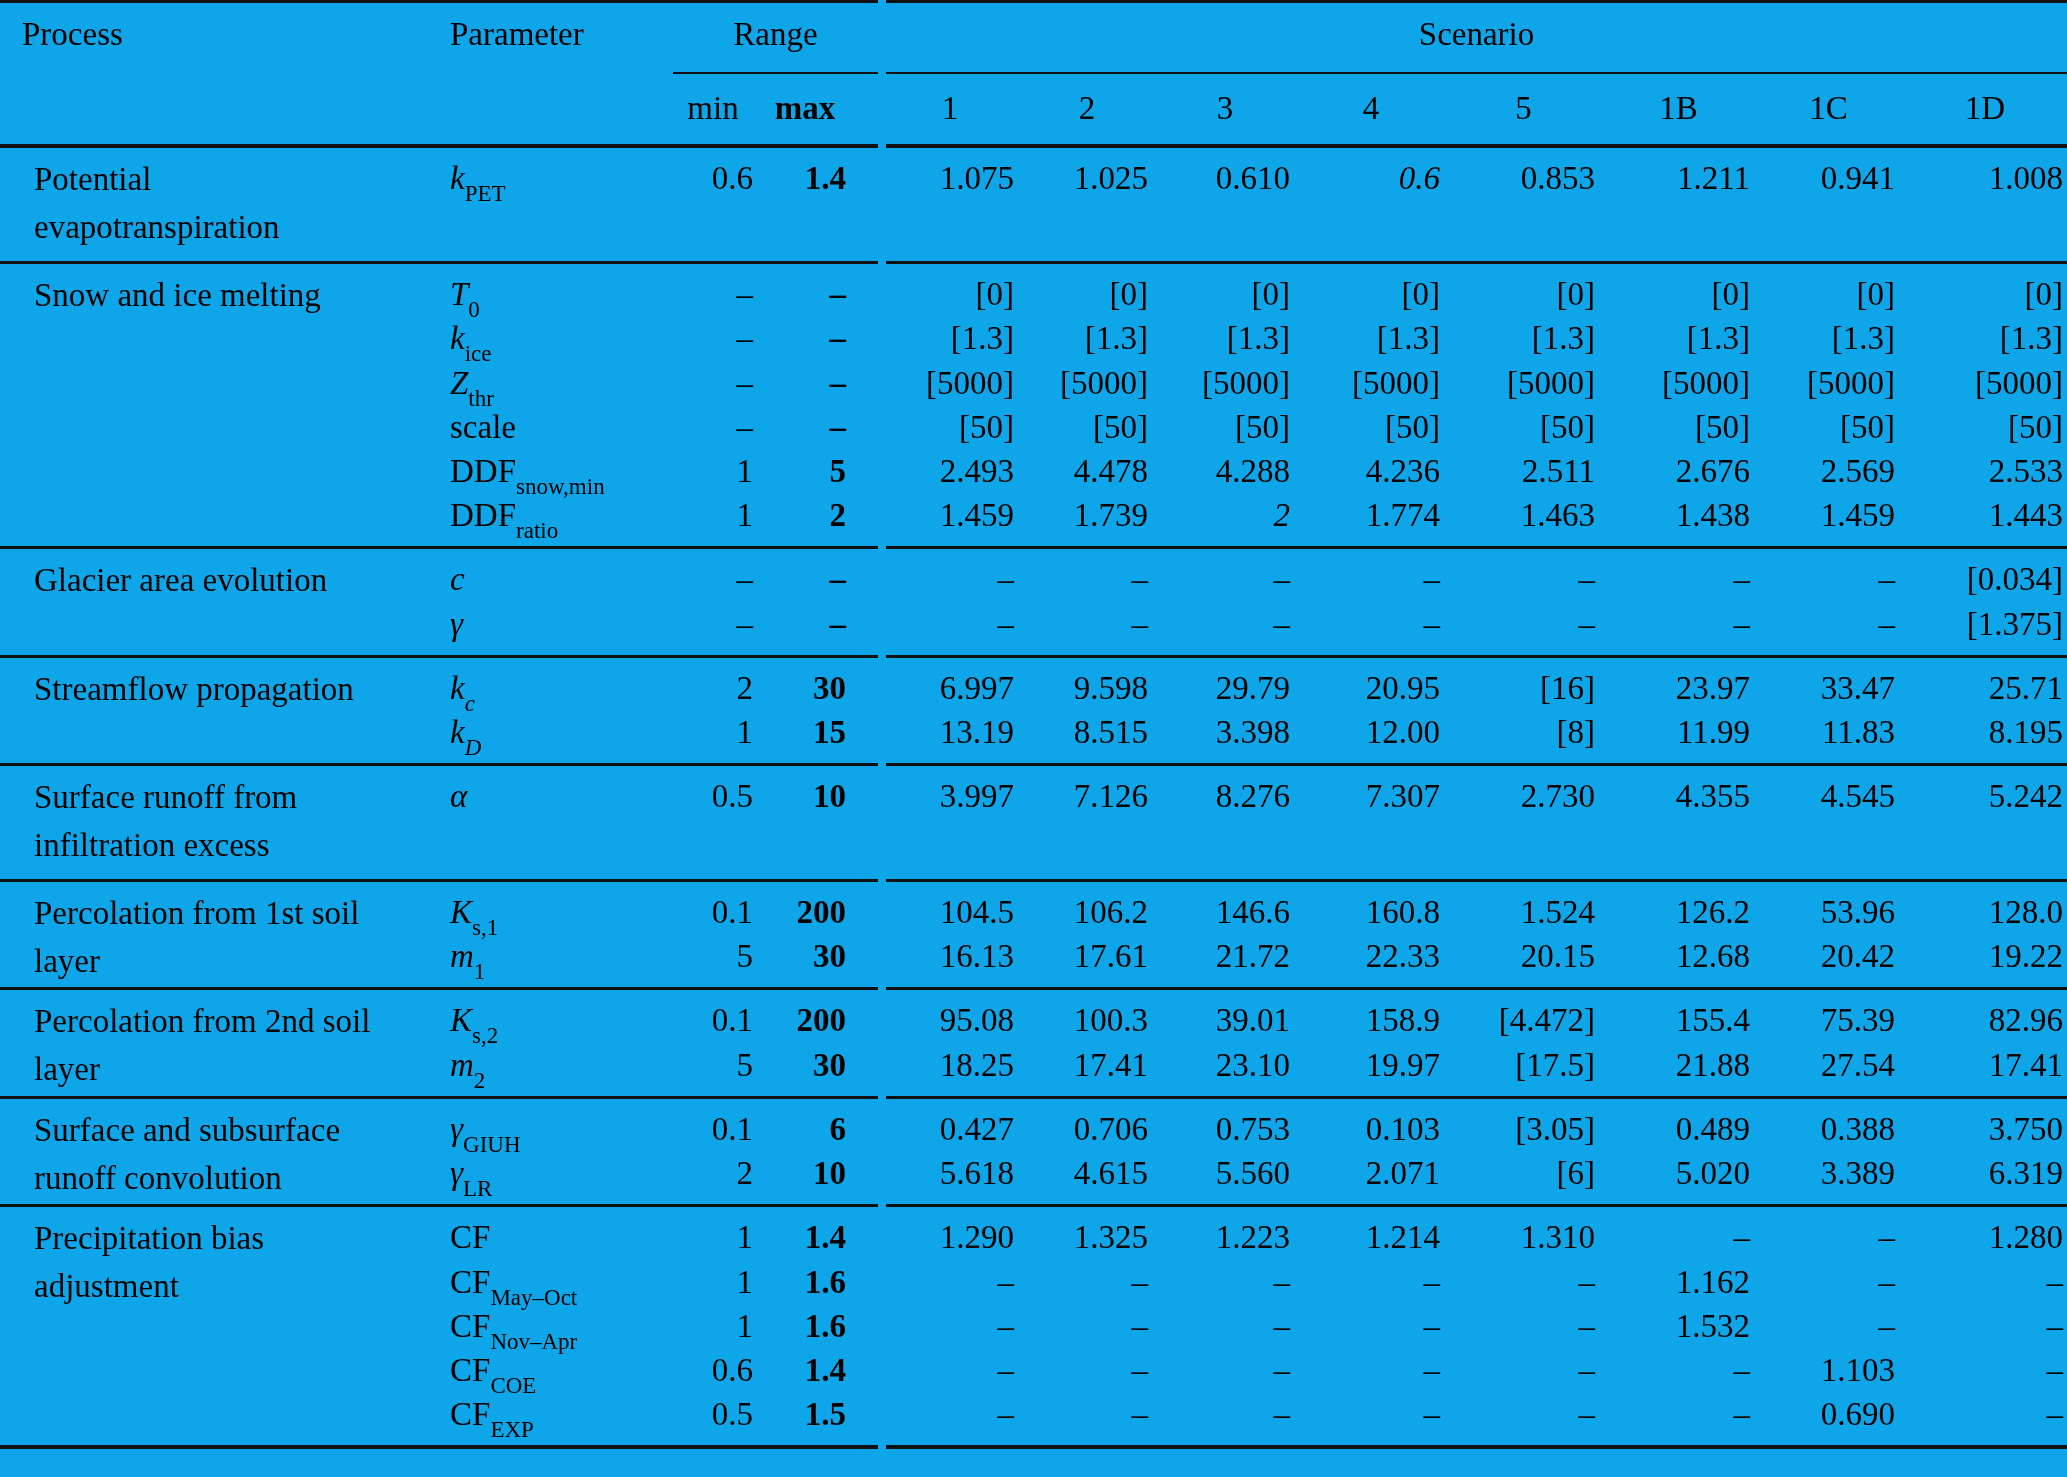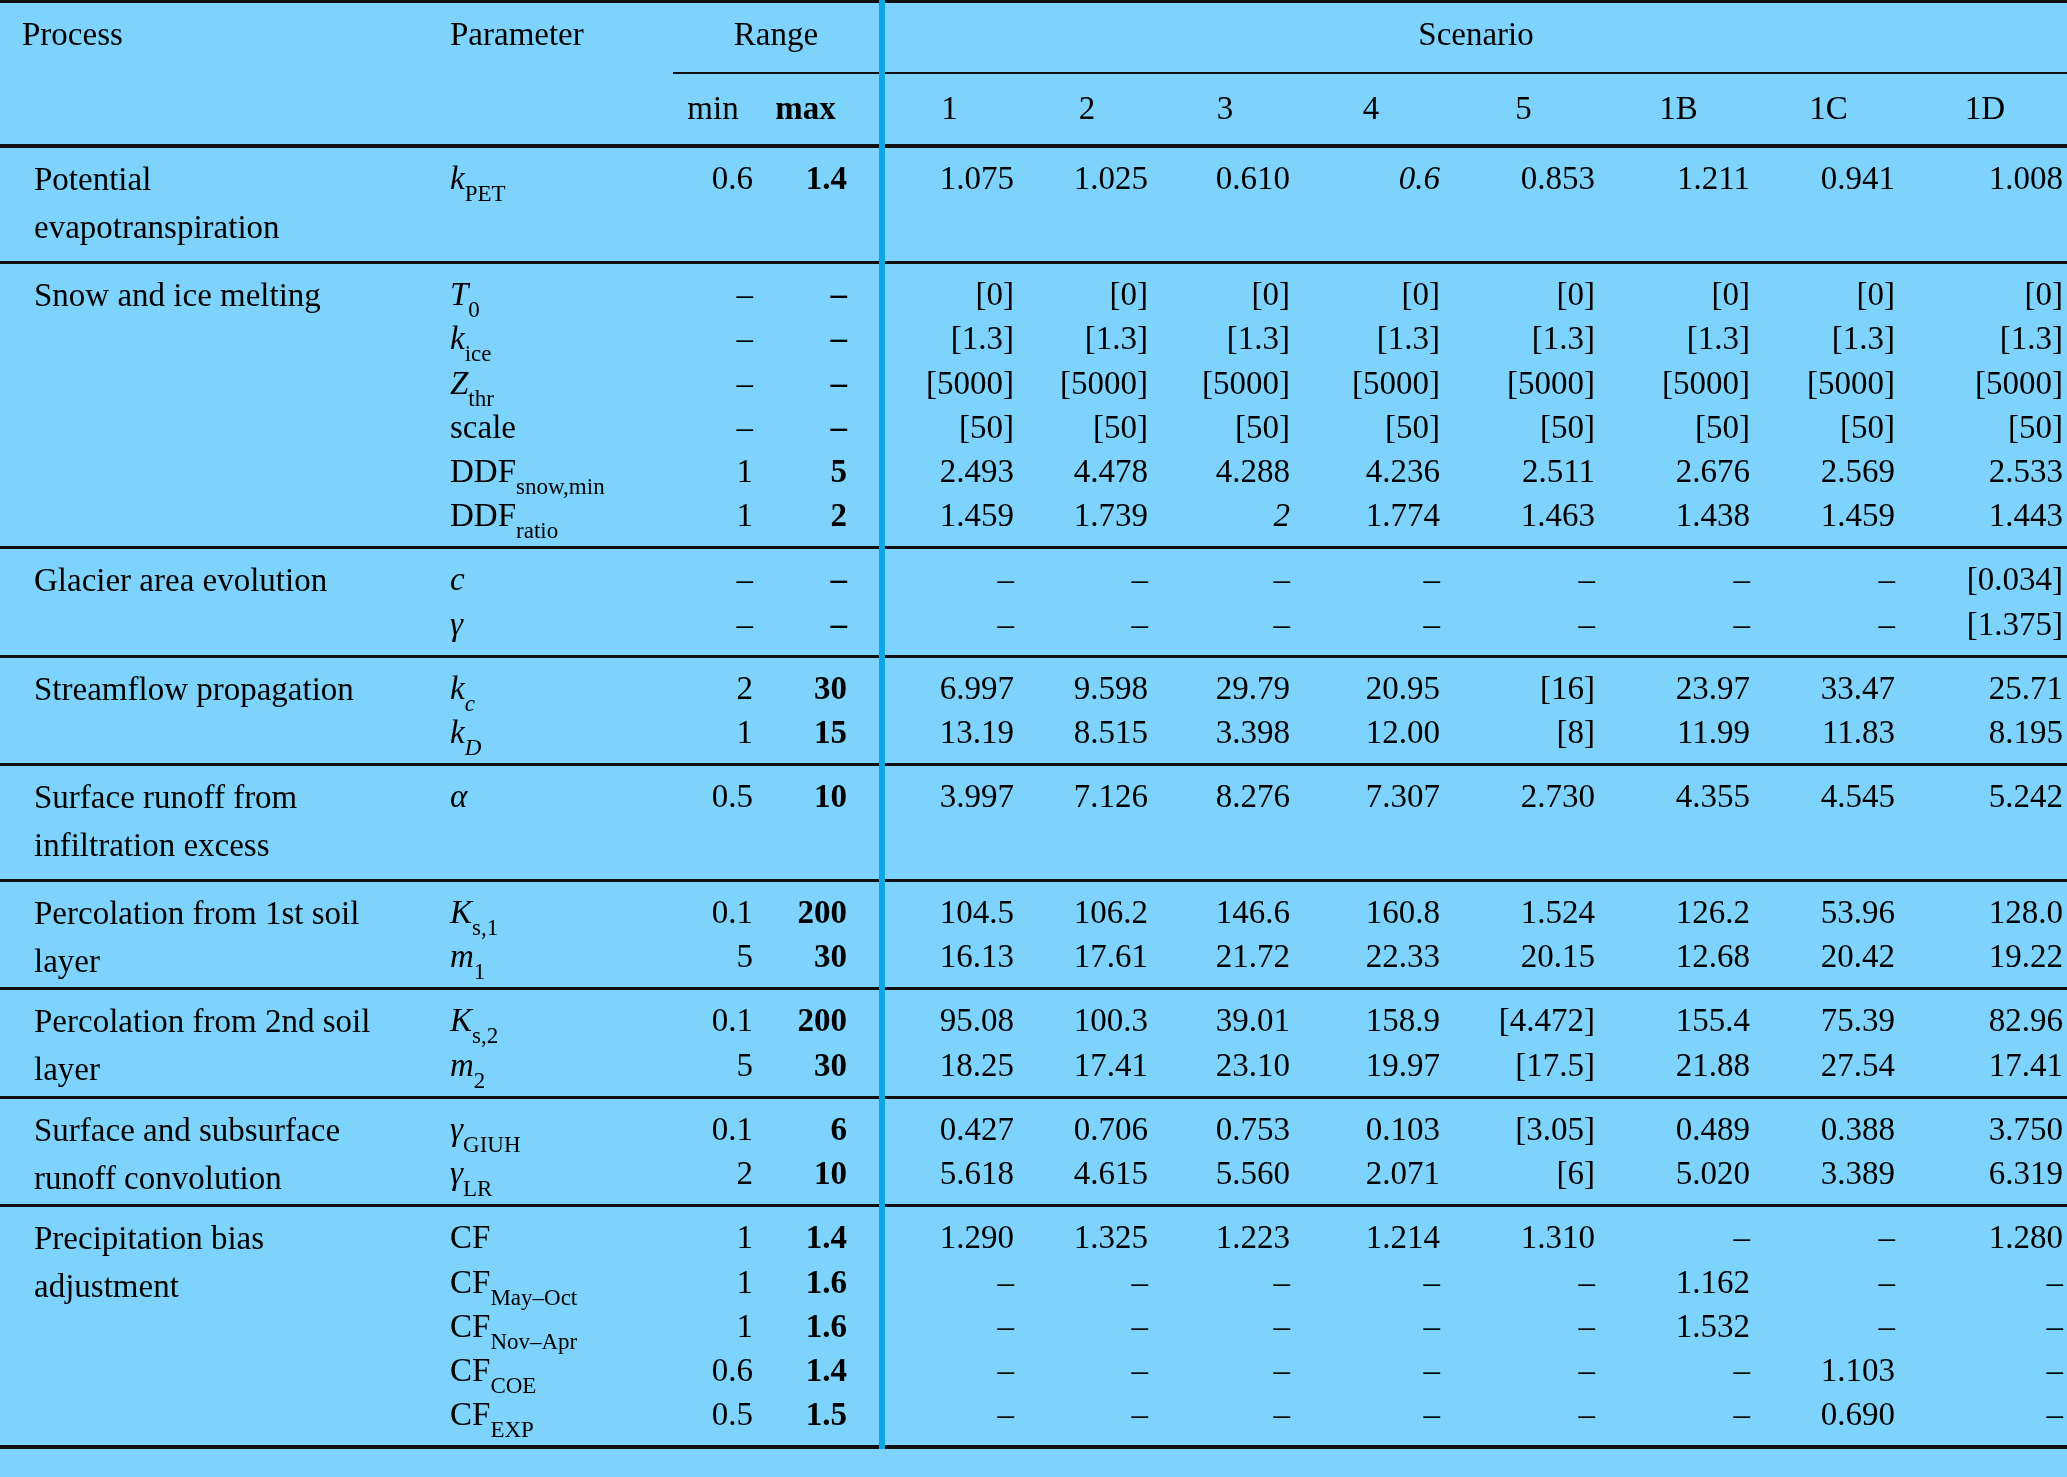--- a/index.html
+++ b/index.html
@@ -6,21 +6,21 @@
     margin: 0;
     padding: 0;
     background: #ffffff;
     color: #000000;
     font-family: "Liberation Serif", "DejaVu Serif", serif;
   }
   .page {
     width: 2067px;
     height: 1477px;
     overflow: hidden;
-    background: #7dd3fc;
+    background: #0ea5e9;
   }
   table.param-table {
     border-collapse: collapse;
     table-layout: fixed;
     width: 2067px;
     border-top: 3px solid #111111;
     border-bottom: 4px solid #111111;
   }
   th, td {
     font-weight: normal;
@@ -43,21 +43,21 @@
   }
   tr.subhead th {
     text-align: center;
     padding-top: 12px;
     padding-bottom: 14px;
   }
   tr.subhead th, th.process-h, th.param-h {
     border-bottom: 4px solid #111111;
   }
   
-  .sep { border-left: 6px solid #0ea5e9; }
+  .sep { border-left: 8px solid #0ea5e9; }
   
   td.process {
     text-align: left;
     padding-left: 34px;
     line-height: 1.45;
     white-space: normal;
   }
   td.param { text-align: left; padding-left: 20px; }
   td.num, th.num { text-align: right; padding-right: 12px; }
   td.minc, th.minc { padding-right: 11px; }

